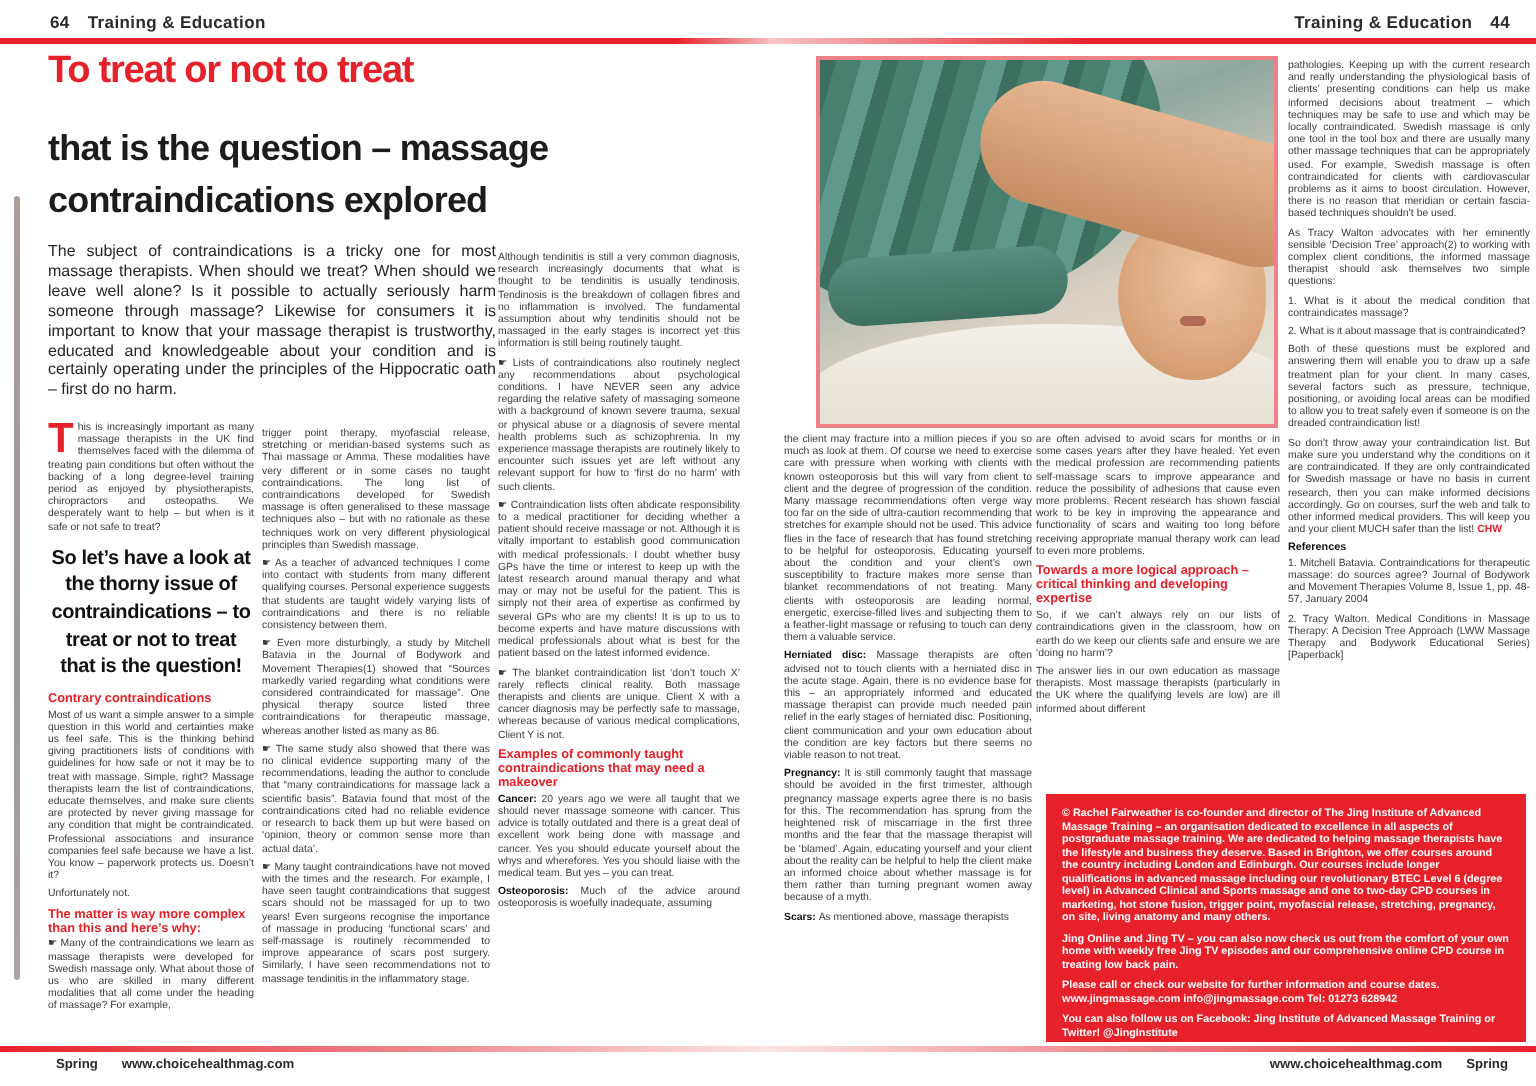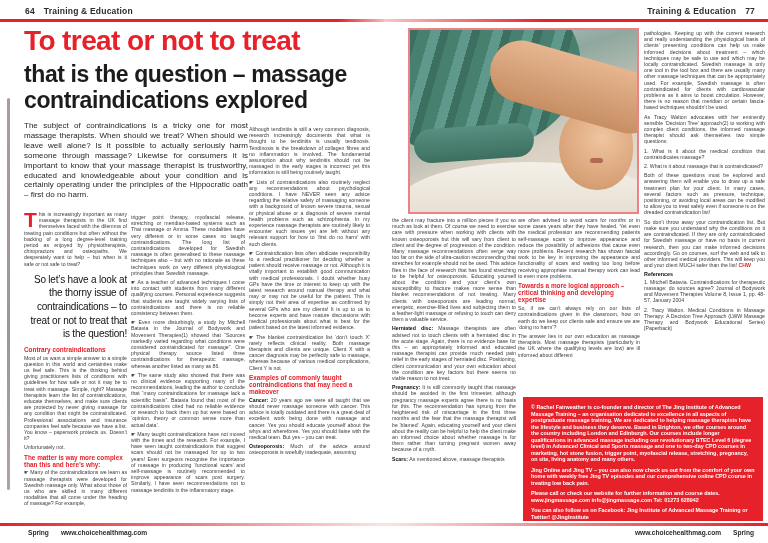--- a/index.html
+++ b/index.html
@@ -24,38 +24,38 @@
   #rule-bot-left{left:0;width:384px;background:linear-gradient(to right,#e7212a 0%,#ee888c 55%,#fbe4e4 100%);}
   #rule-bot-right{left:384px;width:384px;background:linear-gradient(to right,#fbe4e4 0%,#ee888c 45%,#e7212a 100%);}
 
   
   .pg-footer{position:absolute;top:529px;font-size:6.6px;font-weight:bold;color:#2e2a2b;}
   #foot-left{left:28px;}
   #foot-right{right:14px;text-align:right;}
   .pg-footer .gap{display:inline-block;width:12px;}
 
   
-  #title{left:24px;top:25px;font-size:28px;font-weight:bold;color:#e7212a;letter-spacing:-.6px;white-space:nowrap;}
-  #subtitle{left:24px;top:61px;width:346px;font-size:23px;line-height:26px;font-weight:bold;color:#1c1c1c;letter-spacing:-.4px;}
+  #title{left:24px;top:25px;font-size:19px;font-weight:bold;color:#e7212a;letter-spacing:-.6px;white-space:nowrap;}
+  #subtitle{left:24px;top:61px;width:346px;font-size:18px;line-height:26px;font-weight:bold;color:#1c1c1c;letter-spacing:-.4px;}
   #intro{left:24px;top:121px;width:224px;font-size:8px;font-weight:normal;line-height:9.9px;color:#262626;text-align:justify;margin:0;}
 
   
   .col{position:absolute;overflow:hidden;}
   #c1{left:24px; top:211px;width:103px;height:301px;}
   #c2{left:131px;top:214px;width:114px;height:298px;}
   #c3{left:249px;top:126px;width:121px;height:394px;}
   #c4{left:392px;top:217px;width:124px;height:303px;}
   #c5{left:518px;top:217px;width:122px;height:177px;}
   #c6{left:644px;top:30px; width:121px;height:365px;}
 
   .col p.body{font-size:5.2px;line-height:6.2px;color:#3c3c3c;margin:0 0 3px;text-align:justify;}
   .col p.body b.lead{color:#101010;}
   .col p.subhead{font-size:6.4px;line-height:7.2px;font-weight:bold;color:#e7212a;margin:3px 0 1.5px;text-align:left;}
   .col p.refh{font-size:5.4px;line-height:6.4px;font-weight:bold;color:#101010;margin:3px 0 1px;text-align:left;}
-  .col p.pullquote{font-size:10px;line-height:13.6px;font-weight:normal;color:#111;margin:6px 0 5px;text-align:right;letter-spacing:-.2px;}
+  .col p.pullquote{font-size:10px;line-height:13.6px;font-weight:bold;color:#111;margin:6px 0 5px;text-align:center;letter-spacing:-.2px;}
   .dropcap{float:left;font-size:21px;line-height:17px;font-weight:bold;color:#e7212a;margin:0 2px 0 0;}
   b.chw{color:#e7212a;}
 
   
   #redbox{position:absolute;left:523px;top:397px;width:240px;height:124px;background:#e7212a;
     padding:7px 8px;box-sizing:border-box;overflow:hidden;}
   #redbox p.body{color:#ffffff;font-weight:bold;font-size:5.4px;line-height:6.5px;margin:0 0 4px;}
 
   
   #photo{position:absolute;left:408px;top:28px;width:231px;height:186px;box-sizing:border-box;
@@ -122,21 +122,21 @@
     <div id="edge-shadow"></div>
 
     <div class="rule-bottom" id="rule-bot-left"></div>
     <div class="pg-footer" id="foot-left">
       <span>Spring</span><span class="gap"></span><span>www.choicehealthmag.com</span>
     </div>
   </div>
 
   <div>
     <div class="pg-header" id="hdr-right">
-      <span>Training &amp; Education</span><span class="gap"></span><span>77</span>
+      <span>Training &amp; Education</span><span class="gap"></span><span>44</span>
     </div>
     <div class="rule-top" id="rule-top-right"></div>
 
     <div id="photo" title="therapist massaging client draped in teal towels">
       <div class="pillow"></div>
       <div class="towel"></div>
       <div class="towel-fold"></div>
       <div class="face"></div>
       <div class="lips"></div>
       <div class="arm"></div>

